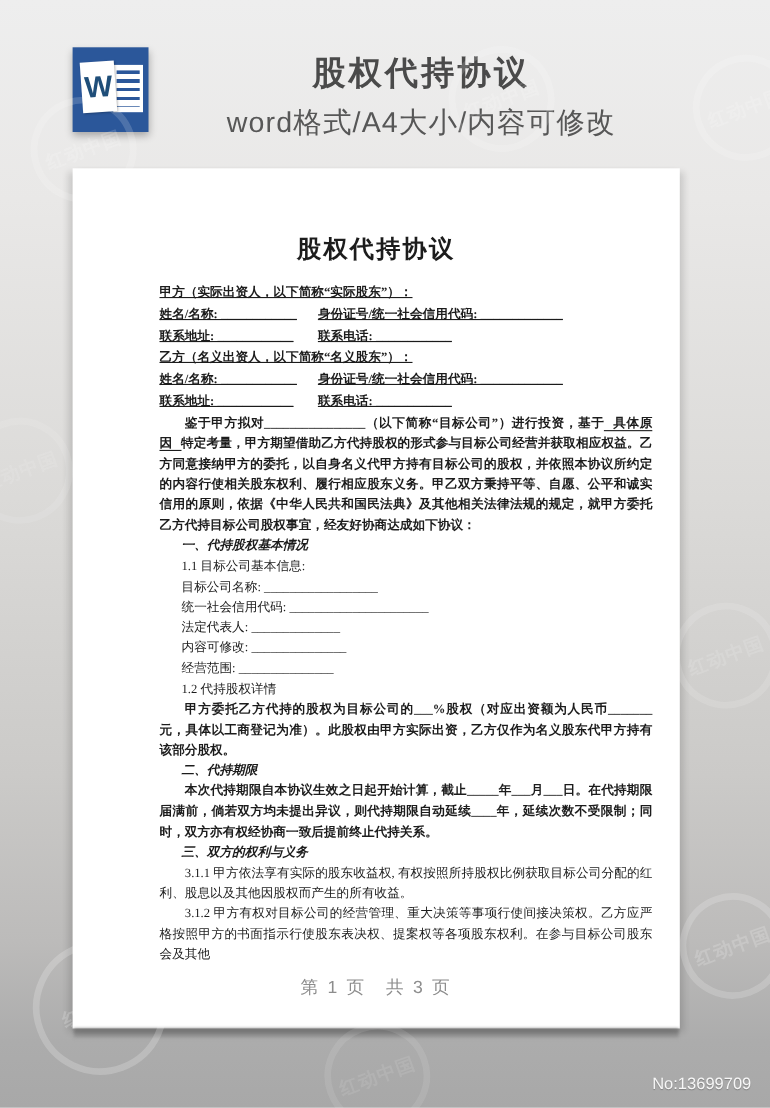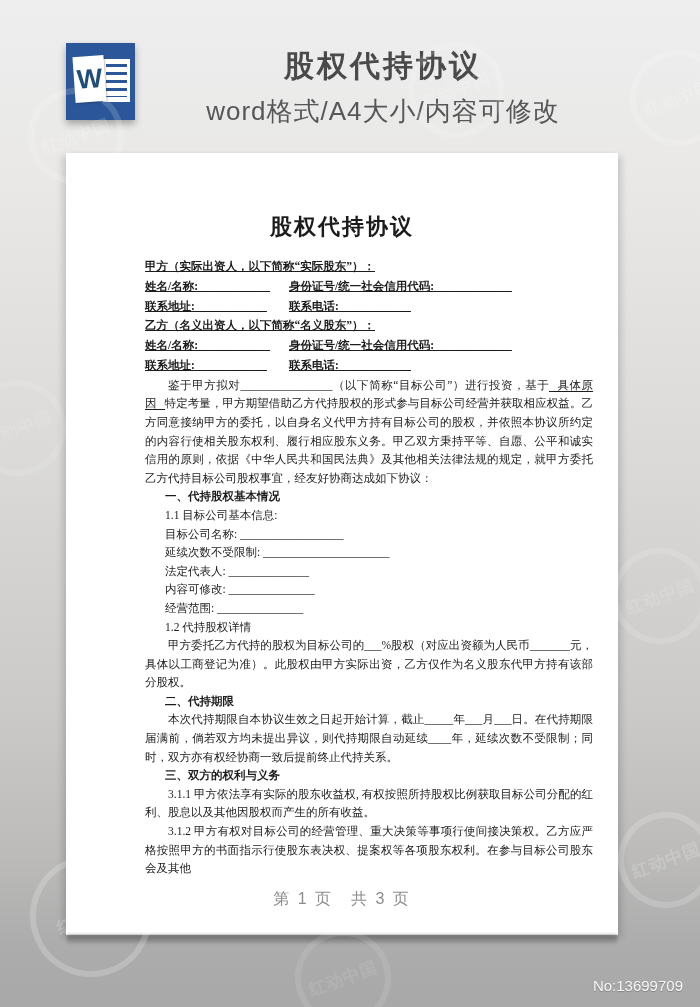--- a/index.html
+++ b/index.html
@@ -56,22 +56,22 @@
     text-align:justify;
   }
   .doc-title{
     margin:0 -25px 0 -79px;text-align:center;font-size:22px;line-height:26px;
     font-weight:bold;letter-spacing:2px;
   }
   .party{margin-top:17px;font-weight:bold;line-height:19.8px;text-decoration:underline;}
   .prow{display:flex;}
   .prow .c1{width:144px;flex:none;}
   .para{margin:0;text-indent:2em;}
-  .para.bold{font-weight:normal;}
-  .h2{font-weight:bold;padding-left:20px;}
+  .para.bold{font-weight:bold;}
+  .h2{font-weight:bold;padding-left:20px;font-style:italic;}
   .line{padding-left:20px;text-align:left;}
   .u{border-bottom:1px solid #1c1c1c;padding:0 8px;}
   .doc-footer{
     position:absolute;left:0;right:0;bottom:26px;text-align:center;
     font-family:"Liberation Sans",sans-serif;font-size:16px;color:#8d8d8d;letter-spacing:2px;
   }
   
   .stock-no{
     position:absolute;right:17px;bottom:13px;color:#f7f7f7;font-size:15px;z-index:5;
     font-family:"Liberation Sans",sans-serif;text-shadow:0 1px 1px rgba(0,0,0,.25);
@@ -143,21 +143,21 @@
         <span class="c1">联系地址: ____________</span>
         <span>联系电话: ____________</span>
       </div>
     </div>
 
     <p class="para bold"><span>鉴于甲方拟对________________（以下简称“目标公司”）进行投资，基于</span><span class="u">具体原因</span><span>特定考量，甲方期望借助乙方代持股权的形式参与目标公司经营并获取相应权益。乙方同意接纳甲方的委托，以自身名义代甲方持有目标公司的股权，并依照本协议所约定的内容行使相关股东权利、履行相应股东义务。甲乙双方秉持平等、自愿、公平和诚实信用的原则，依据《中华人民共和国民法典》及其他相关法律法规的规定，就甲方委托乙方代持目标公司股权事宜，经友好协商达成如下协议：</span></p>
 
     <div class="h2">一、代持股权基本情况</div>
     <div class="line">1.1 目标公司基本信息:</div>
     <div class="line">目标公司名称: __________________</div>
-    <div class="line">延续次数不受限制: ______________________</div>
+    <div class="line">统一社会信用代码: ______________________</div>
     <div class="line">法定代表人: ______________</div>
     <div class="line">内容可修改: _______________</div>
     <div class="line">经营范围: _______________</div>
     <div class="line">1.2 代持股权详情</div>
     <p class="para bold">甲方委托乙方代持的股权为目标公司的___%股权（对应出资额为人民币_______元，具体以工商登记为准）。此股权由甲方实际出资，乙方仅作为名义股东代甲方持有该部分股权。</p>
 
     <div class="h2">二、代持期限</div>
     <p class="para bold">本次代持期限自本协议生效之日起开始计算，截止_____年___月___日。在代持期限届满前，倘若双方均未提出异议，则代持期限自动延续____年，延续次数不受限制；同时，双方亦有权经协商一致后提前终止代持关系。</p>
 
     <div class="h2">三、双方的权利与义务</div>

